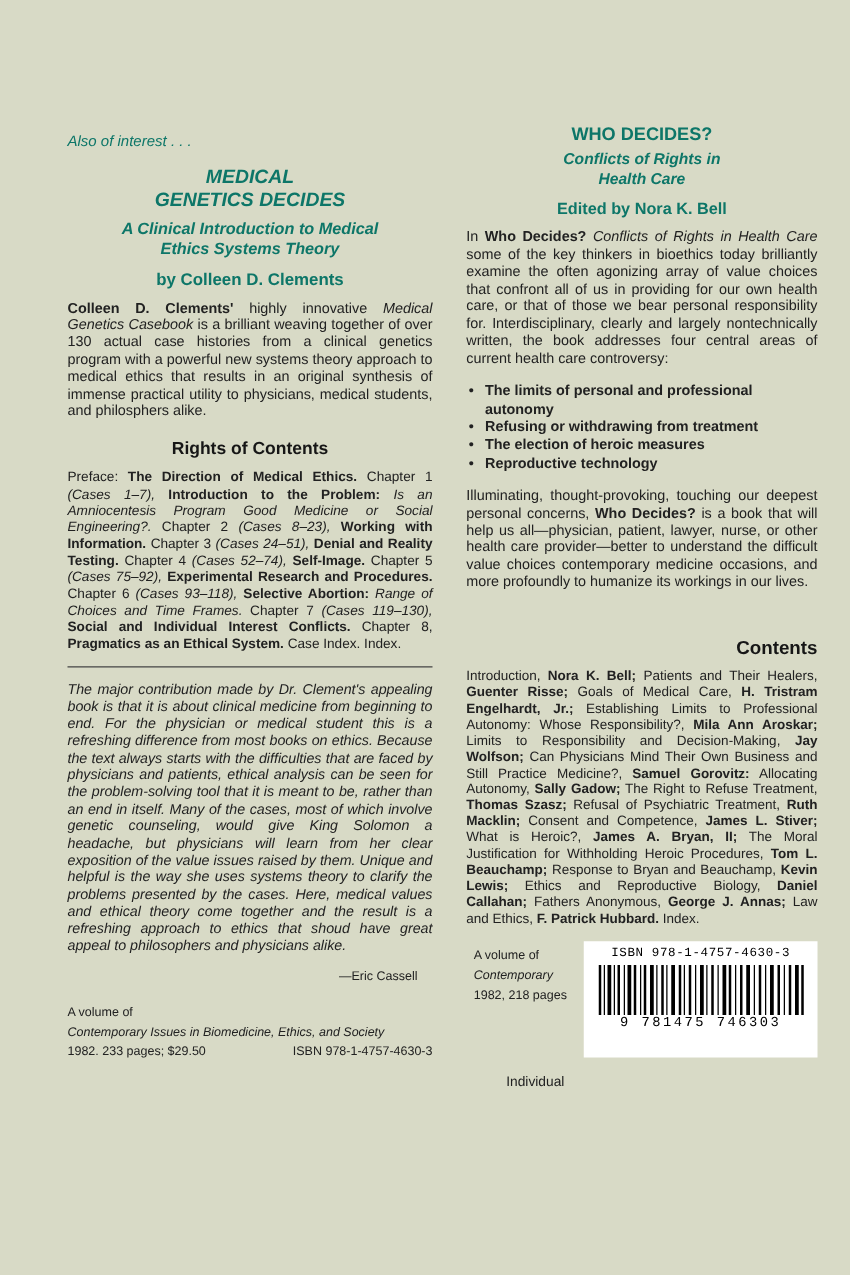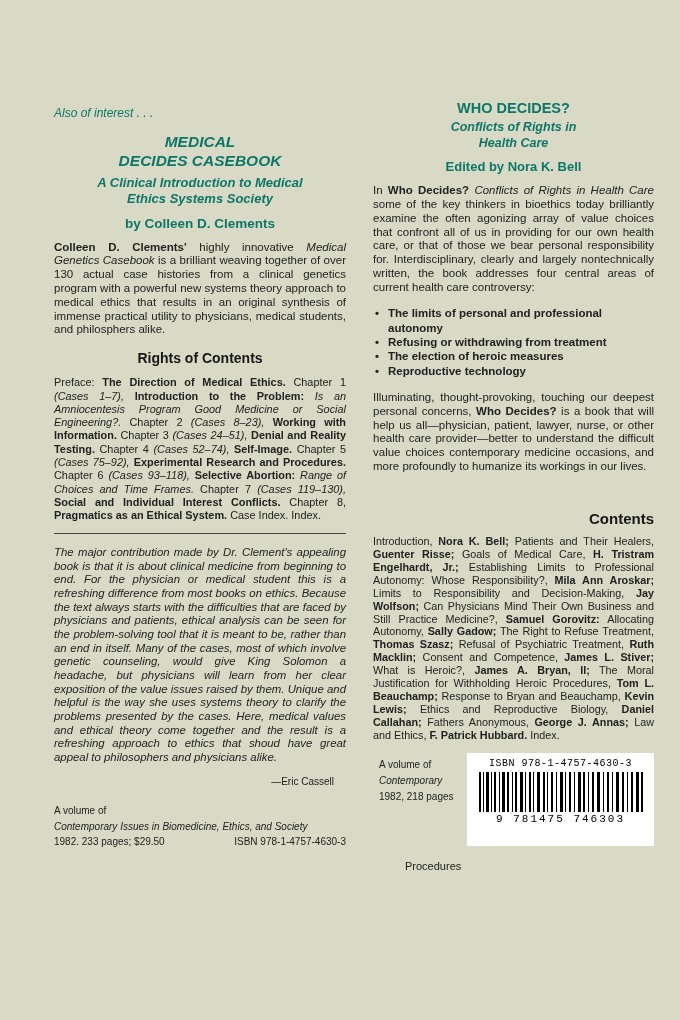--- a/index.html
+++ b/index.html
@@ -61,23 +61,23 @@
 </head>
 <body>
 
 <div class="page">
 
   <div class="col-left">
     <div class="interest">Also of interest . . .</div>
 
     <div class="l-title">
       <span>MEDICAL</span><br>
-      <span>DECIDES CASEBOOK</span>
+      <span>GENETICS DECIDES</span>
     </div>
-    <div class="l-subtitle">A Clinical Introduction to Medical Ethics Systems Society</div>
+    <div class="l-subtitle">A Clinical Introduction to Medical Ethics Systems Theory</div>
     <div class="l-byline">by Colleen D. Clements</div>
 
     <p class="para"><b>Colleen D. Clements'</b> highly innovative <i>Medical Genetics Casebook</i> is a brilliant weaving together of over 130 actual case histories from a clinical genetics program with a powerful new systems theory approach to medical ethics that results in an original synthesis of immense practical utility to physicians, medical students, and philosphers alike.</p>
 
     <div class="toc-head">Rights of Contents</div>
     <p class="para toc">Preface: <b>The Direction of Medical Ethics.</b> Chapter 1 <i>(Cases 1–7),</i> <b>Introduction to the Problem:</b> <i>Is an Amniocentesis Program Good Medicine or Social Engineering?.</i> Chapter 2 <i>(Cases 8–23),</i> <b>Working with Information.</b> Chapter 3 <i>(Cases 24–51),</i> <b>Denial and Reality Testing.</b> Chapter 4 <i>(Cases 52–74),</i> <b>Self-Image.</b> Chapter 5 <i>(Cases 75–92),</i> <b>Experimental Research and Procedures.</b> Chapter 6 <i>(Cases 93–118),</i> <b>Selective Abortion:</b> <i>Range of Choices and Time Frames.</i> Chapter 7 <i>(Cases 119–130),</i> <b>Social and Individual Interest Conflicts.</b> Chapter 8, <b>Pragmatics as an Ethical System.</b> Case Index. Index.</p>
 
     <hr class="rule">
 
     <p class="review">The major contribution made by Dr. Clement's appealing book is that it is about clinical medicine from beginning to end. For the physician or medical student this is a refreshing difference from most books on ethics. Because the text always starts with the difficulties that are faced by physicians and patients, ethical analysis can be seen for the problem-solving tool that it is meant to be, rather than an end in itself. Many of the cases, most of which involve genetic counseling, would give King Solomon a headache, but physicians will learn from her clear exposition of the value issues raised by them. Unique and helpful is the way she uses systems theory to clarify the problems presented by the cases. Here, medical values and ethical theory come together and the result is a refreshing approach to ethics that shoud have great appeal to philosophers and physicians alike.</p>
@@ -159,16 +159,16 @@
               <rect x="150" y="0" width="1" height="40"></rect>
             <rect x="154" y="0" width="2" height="40"></rect>
               <rect x="159" y="0" width="3" height="40"></rect>
             <rect x="164" y="0" width="2" height="40"></rect>
           </g>
         </svg>
         <div class="barcode-digits">9 781475 746303</div>
       </div>
     </div>
 
-    <div class="imprint">Procedures</div>
+    <div class="imprint">Individual</div>
   </div>
 
 </div>
 
 </body></html>

